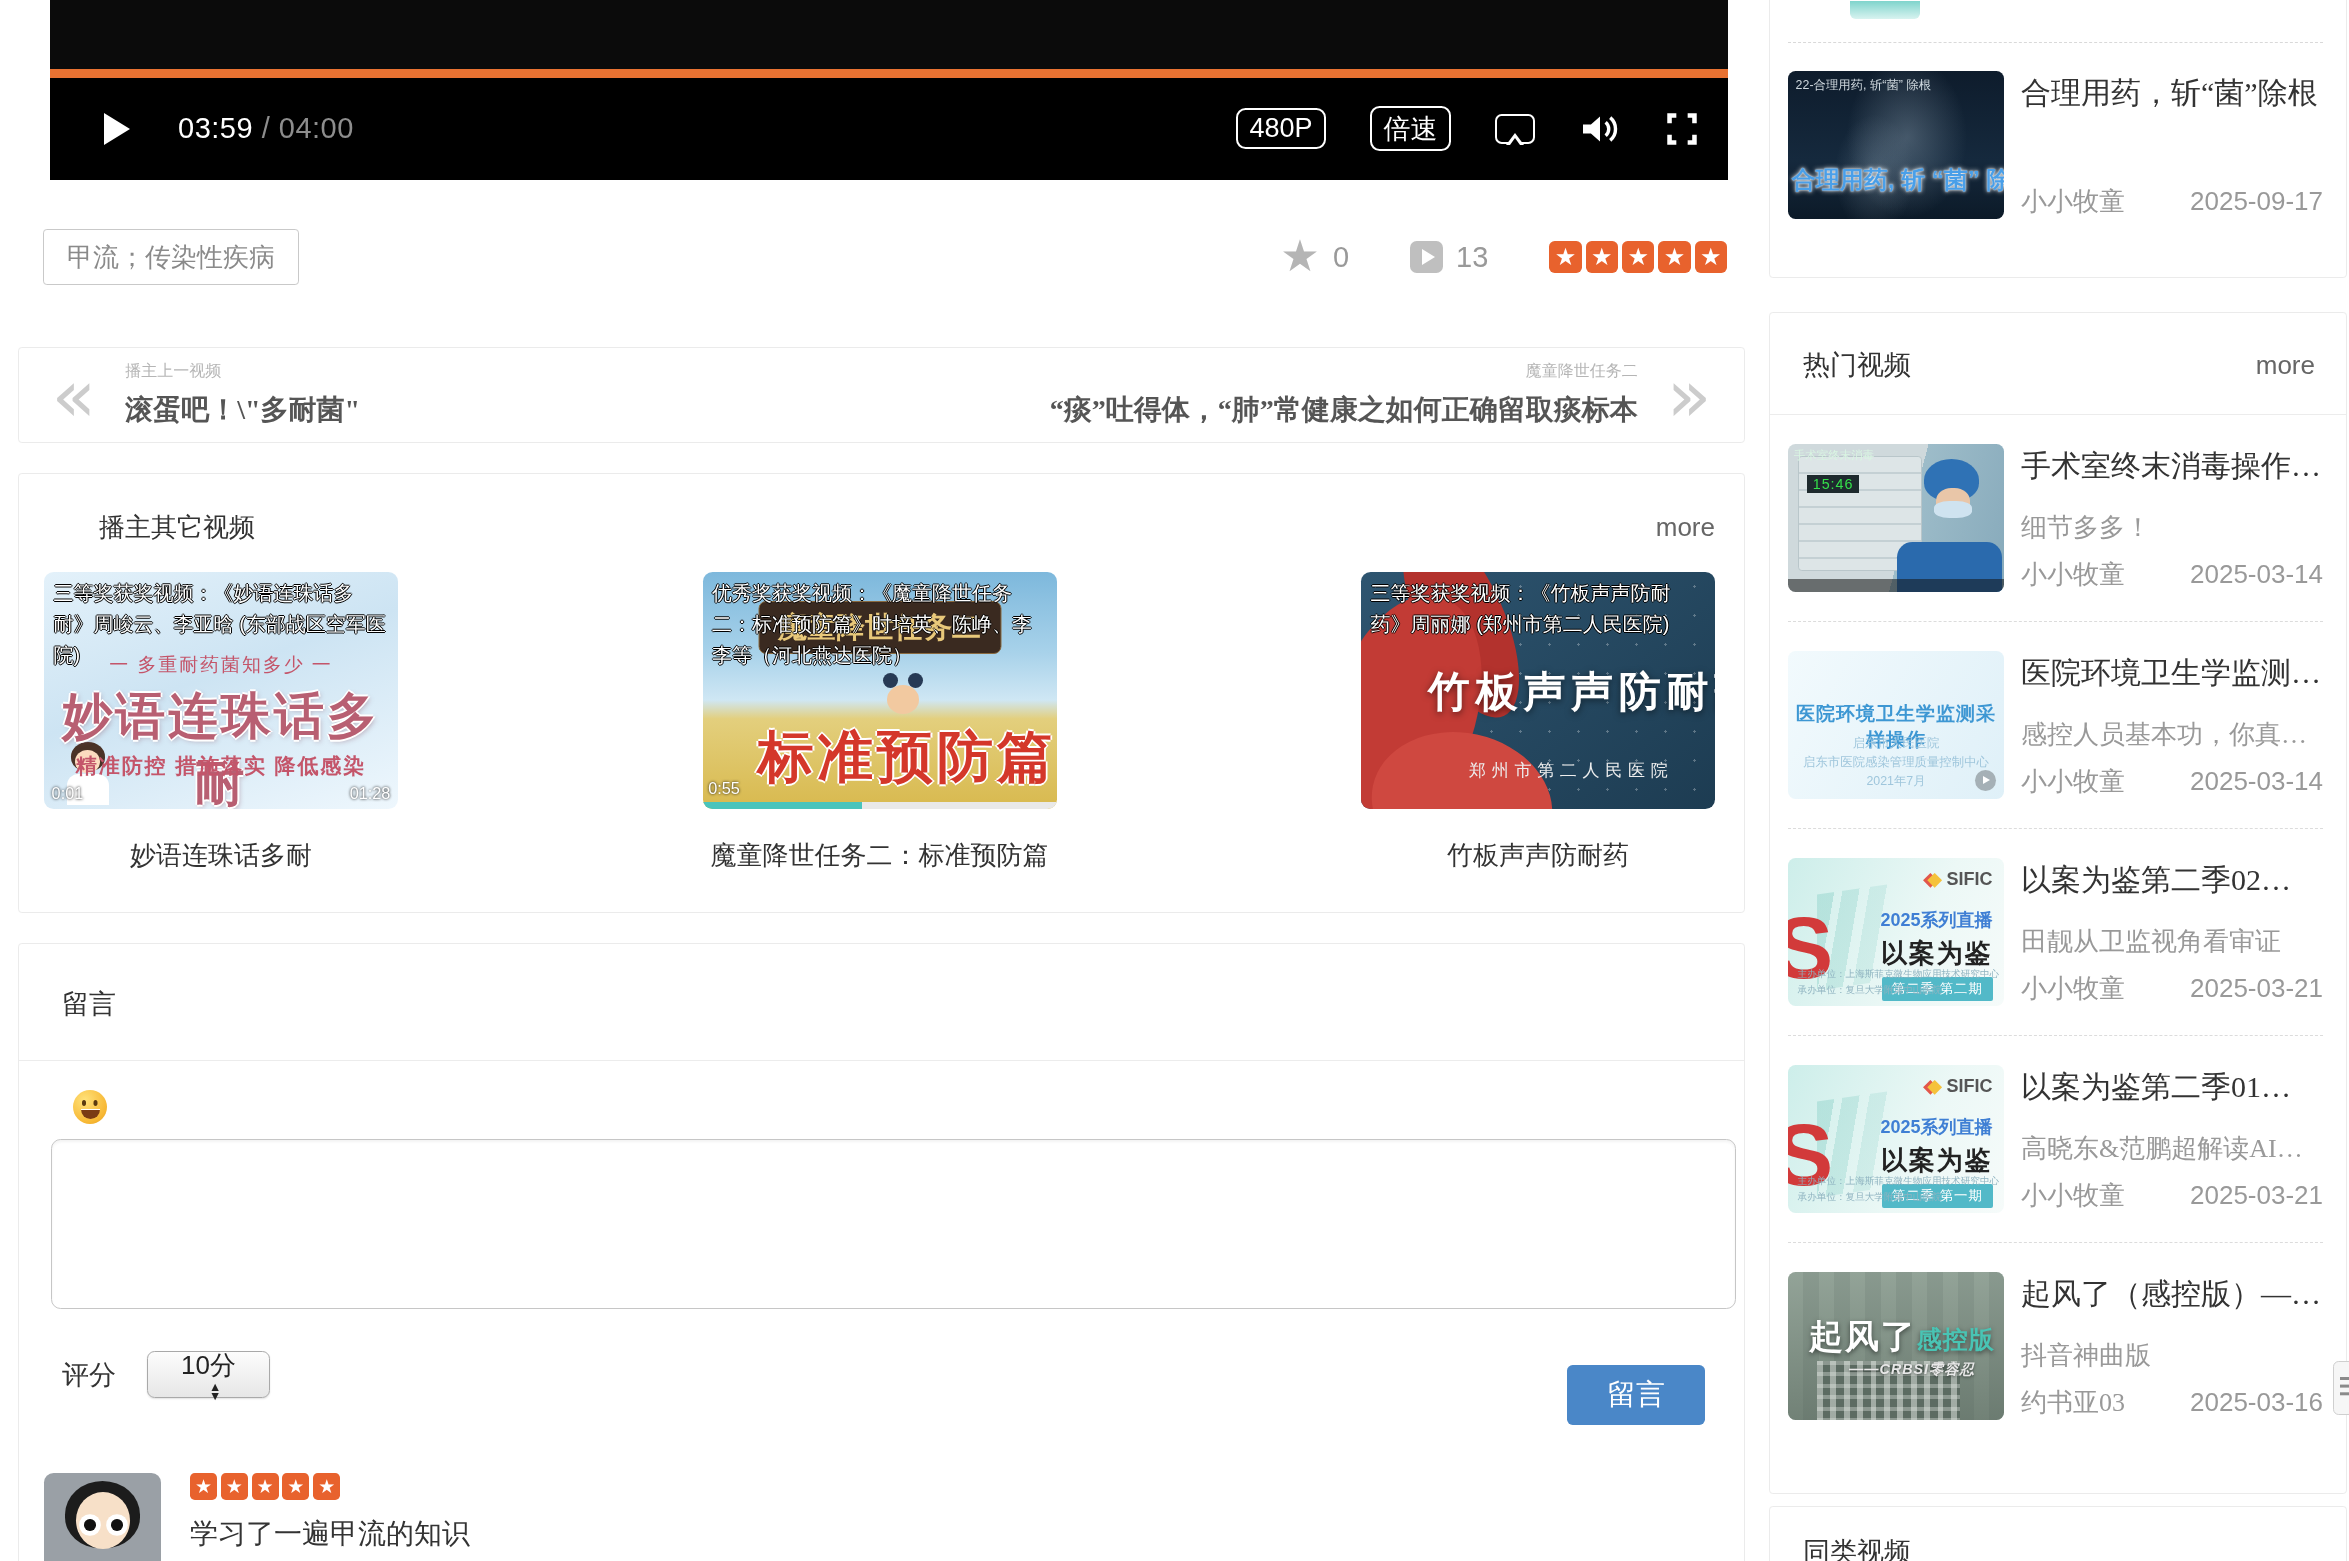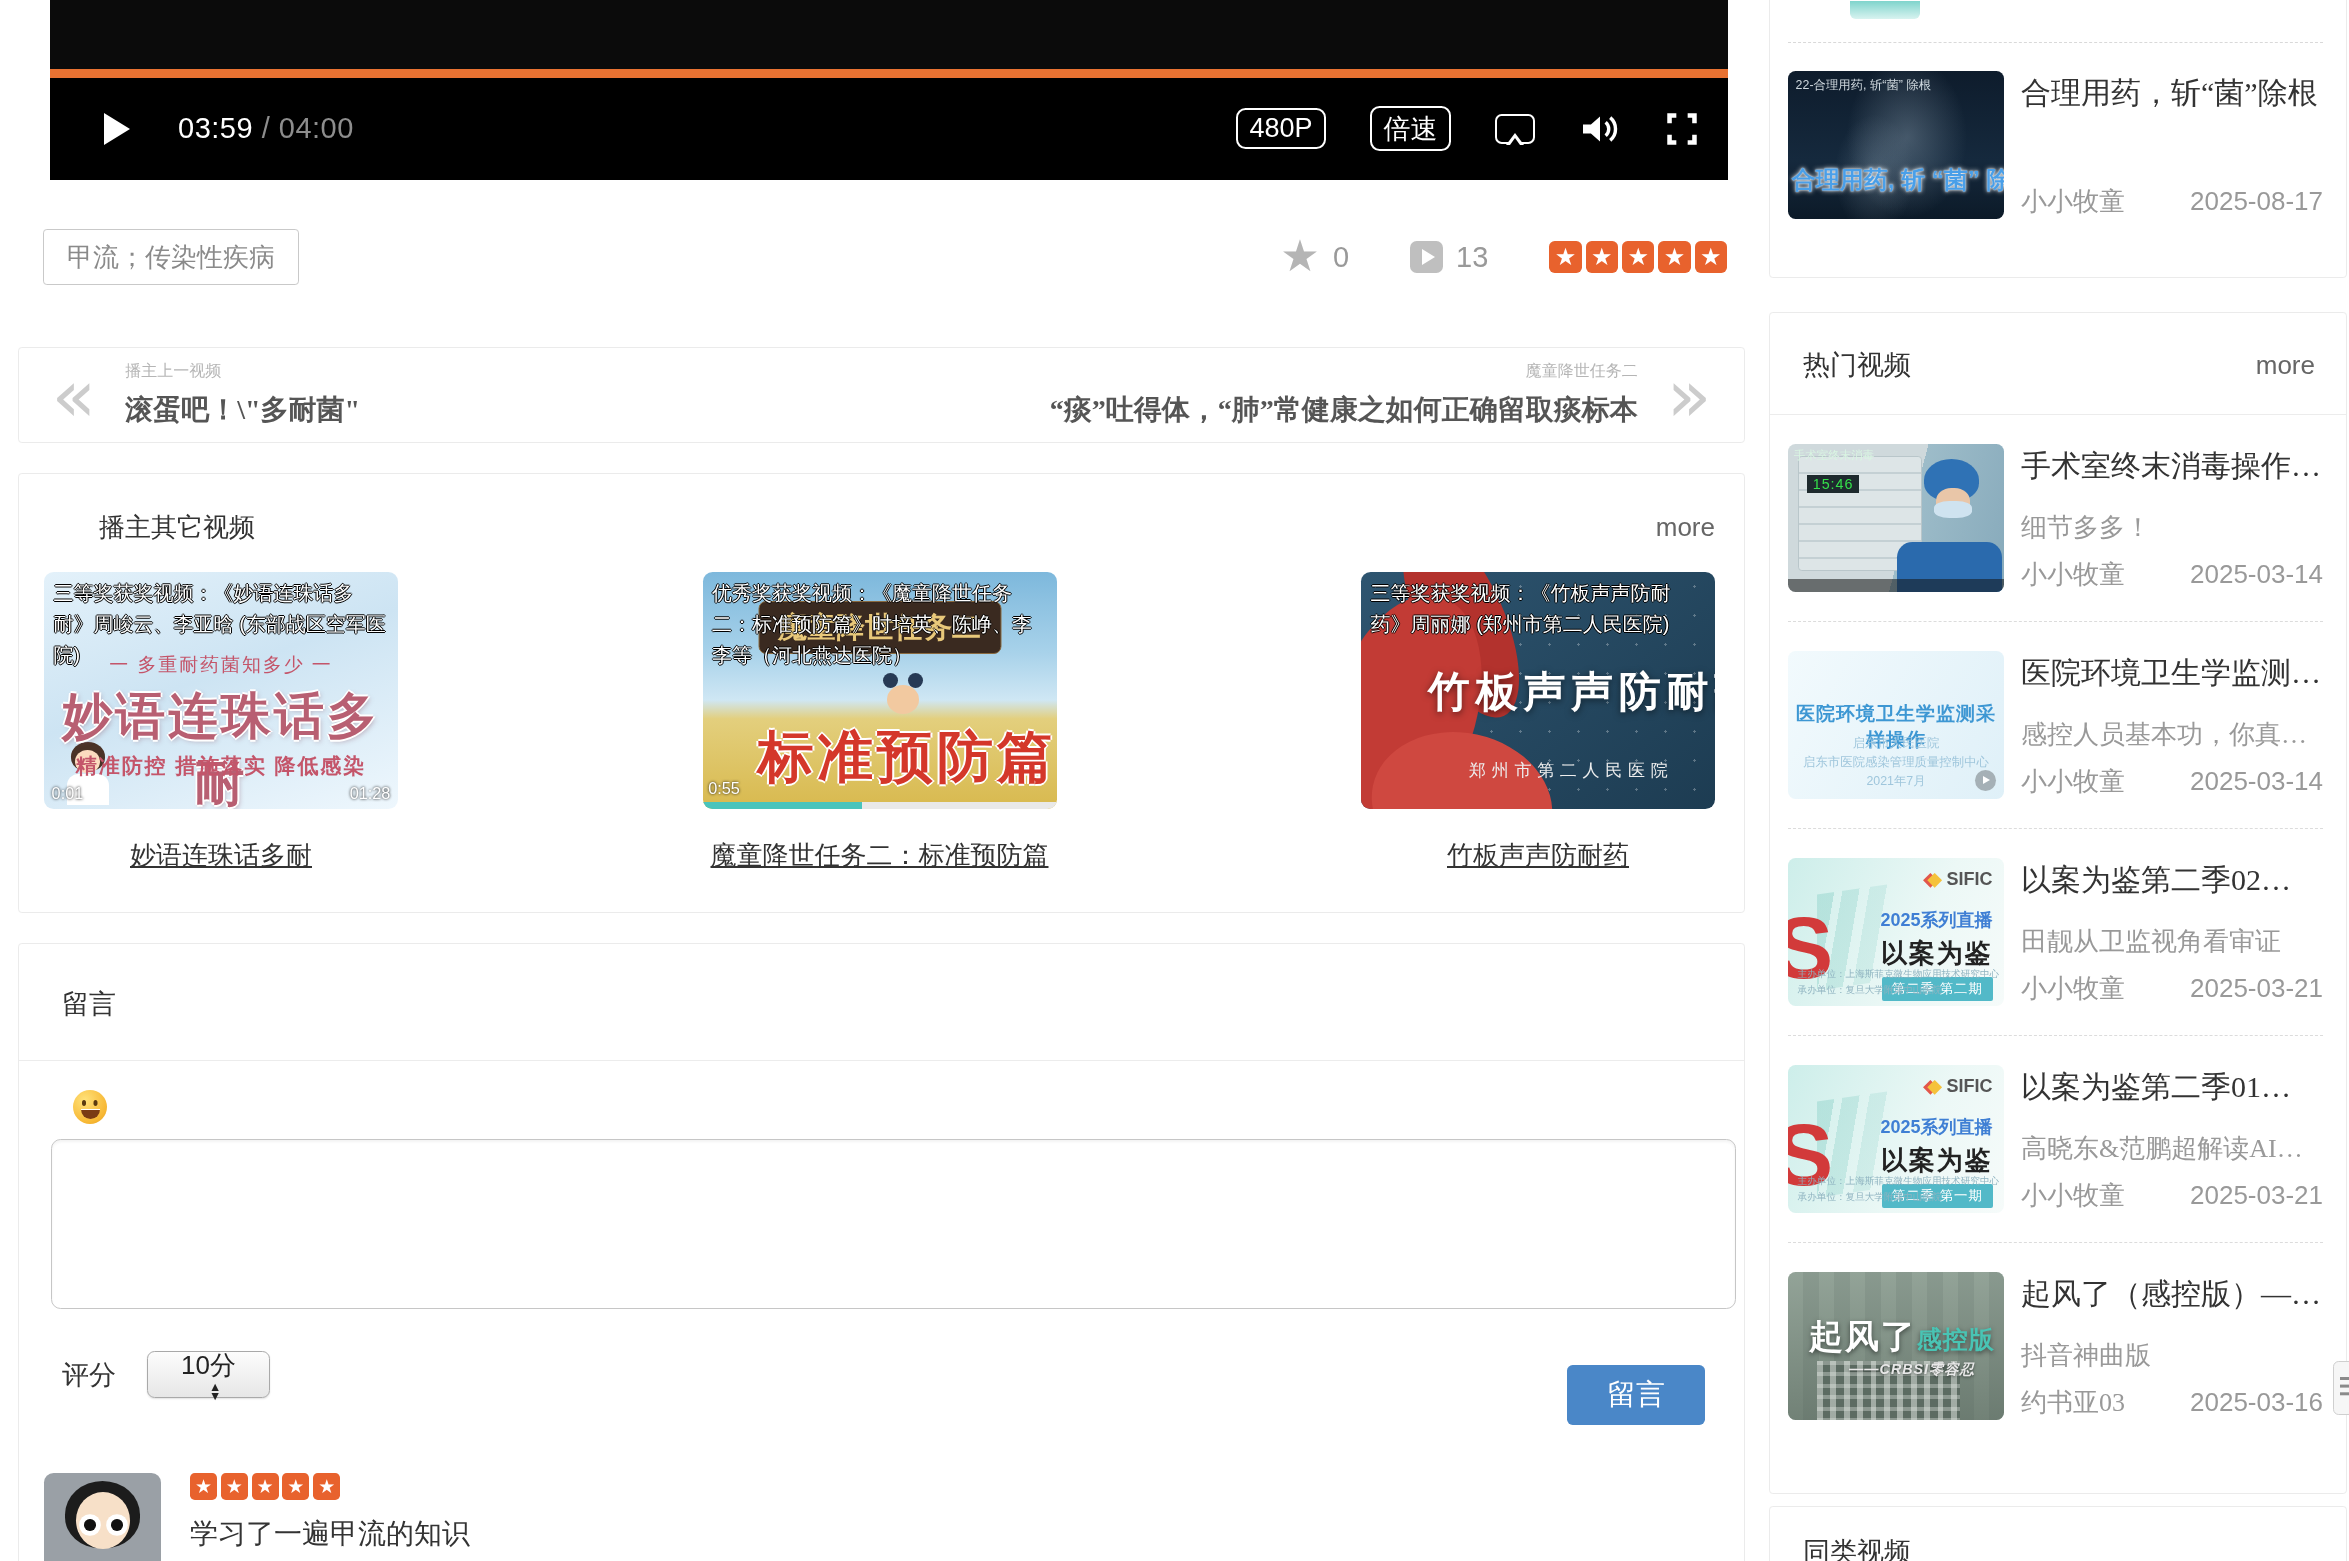--- a/index.html
+++ b/index.html
@@ -47,21 +47,21 @@
   .nav-label{color:#b5b5b5;font-size:16px;margin-bottom:8.6px;}
   .nav-title{color:#555;font-size:28px;font-weight:bold;}
   .nav-right{text-align:right;}
 
   
   .others-card{left:18px;top:473px;width:1727px;height:440px;}
   .sec-head{display:flex;justify-content:space-between;align-items:baseline;}
   .others-card .sec-head{padding:36px 29px 0 80px;}
   .sec-title{font-size:26px;color:#333;}
   .more-link{font-size:26px;color:#666;cursor:pointer;}
-  .thumb-row{display:flex;justify-content:space-between;margin:27px 29px 0 25px;text-decoration:underline;}
+  .thumb-row{display:flex;justify-content:space-between;margin:27px 29px 0 25px;}
   .tcol{width:354px;cursor:pointer;}
   .thumb{position:relative;width:354px;height:237px;border-radius:9.6px;overflow:hidden;}
   .tcol-title{margin-top:29px;text-align:center;font-size:26px;color:#333;white-space:nowrap;overflow:hidden;text-overflow:ellipsis;}
   .thumb-cap{position:absolute;top:5.7px;left:9.6px;right:9.6px;color:#fff;font-size:20px;line-height:1.55;z-index:5;
              text-shadow:1px 0 0 #000,-1px 0 0 #000,0 1px 0 #000,0 -1px 0 #000;}
   .tstamp{position:absolute;bottom:5.7px;color:#fff;font-size:16.3px;z-index:5;text-shadow:0 0 2.9px #000;}
 
   .th-t1{background:linear-gradient(160deg,#e3f1fa 0%,#cde4f3 45%,#eef7fd 100%);}
   .t1-sub1{position:absolute;top:80px;width:100%;text-align:center;color:#c4556a;font-size:19px;letter-spacing:1.9px;z-index:2;}
   .t1-head{position:absolute;top:111px;width:100%;text-align:center;color:#b85f72;font-size:50px;font-weight:bold;letter-spacing:2.9px;z-index:2;
@@ -372,21 +372,21 @@
   <div class="side-item">
     <div class="sthumb th-s1">
       <div class="s1-smoke"></div>
       <div class="s1-corner sans">22-合理用药, 斩“菌” 除根</div>
       <div class="s1-main sans">合理用药, 斩 “菌” 除根</div>
     </div>
     <div class="side-text">
       <div class="side-title">合理用药，斩“菌”除根</div>
       <div class="side-foot">
         <span class="side-author">小小牧童</span>
-        <span class="side-date sans">2025-08-17</span>
+        <span class="side-date sans">2025-09-17</span>
       </div>
     </div>
   </div>
 </div>
 
 <div class="card hot-card">
   <div class="sec-head">
     <span class="sec-title">热门视频</span>
     <span class="more-link sans">more</span>
   </div>

